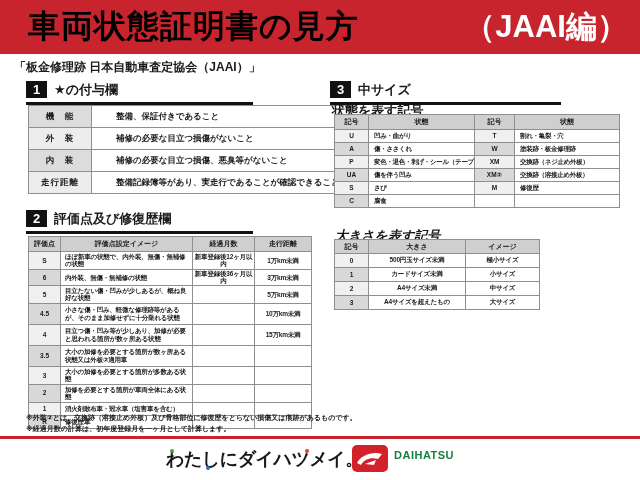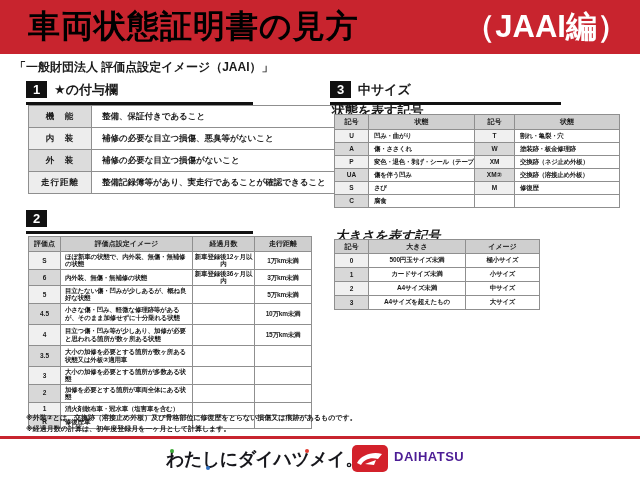--- a/index.html
+++ b/index.html
@@ -31,21 +31,21 @@
   table { border-collapse:collapse; table-layout:fixed; position:absolute; background:#fff; }
   td,th { border:1px solid #8f8f8f; overflow:hidden; }
   th { background:#cfcfcf; font-weight:bold; text-align:center; }
   .cell-a { background:#f0f0f0; }
   .cell-b { background:#d8d8d8; }
 
   
   #table1 { left:28px; top:105px; width:324px; font-size:8.5px; font-weight:bold; }
   #table1 td { height:22px; }
   #table1 .lbl  { text-align:center; letter-spacing:1px; }
-  #table1 .desc { padding-left:10px; white-space:nowrap; }
+  #table1 .desc { padding-left:24px; white-space:nowrap; }
   #table1 tr:nth-child(odd)  .lbl { background:#dcdcdc; }
   #table1 tr:nth-child(even) .lbl { background:#ededed; }
 
   
   #table2 { left:28px; top:236px; width:284px; font-size:6.5px; font-weight:bold; }
   #table2 th { height:15px; font-size:7px; }
   #table2 td { height:13px; line-height:1.15; }
   #table2 tr.dbl td { height:21px; }
   #table2 .score   { text-align:center; }
   #table2 .desc    { padding:1px 4px; letter-spacing:-0.2px; }
@@ -75,64 +75,65 @@
 
   .slogan { position:absolute; left:166px; top:447px; font-size:18px; font-weight:bold;
             letter-spacing:-0.5px; color:#17171c; }
   .accent { position:absolute; border-radius:50%; }
   #acc-green { left:170px; top:449px; width:4px; height:4px; background:#3aa935; }
   #acc-blue  { left:206px; top:466px; width:4px; height:4px; background:#2f6fc0; }
   #acc-red   { left:305px; top:449px; width:4px; height:4px; background:#e0392f; }
 
   .logo-box { position:absolute; left:352px; top:445px; width:36px; height:27px;
               background:#d3212b; border-radius:5px; display:flex; align-items:center; justify-content:center; }
-  .brand { position:absolute; left:394px; top:449px; font-size:13px; font-weight:bold;
-           color:#4c1d95; letter-spacing:0.5px; }
+  .brand { position:absolute; left:394px; top:449px; font-size:11px; font-weight:bold;
+           color:#15803d; letter-spacing:0.5px; }
 </style>
 </head>
 <body>
 
 <div class="band">
   <span class="title">車両状態証明書の見方</span>
   <span class="suffix">（JAAI編）</span>
 </div>
-<div class="subtitle">「一般財団法人 評価点設定イメージ（JAAI）」</div>
+<div class="subtitle">「板金修理跡 日本自動車査定協会（JAAI）」</div>
 
 <div class="sec" id="sec1">
   <span class="num">1</span>
   <span class="t">★の付与欄</span>
 </div>
 
 <table id="table1">
   <colgroup>
       <col style="width:63px">
       <col>
     </colgroup>
   <tbody>
       <tr>
     <td class="lbl">機　能</td>
     <td class="desc">整備、保証付きであること</td>
   </tr>
   <tr>
+    <td class="lbl">外　装</td>
+    <td class="desc">補修の必要な目立つ損傷がないこと</td>
+  </tr>
+  <tr>
     <td class="lbl">内　装</td>
     <td class="desc">補修の必要な目立つ損傷、悪臭等がないこと</td>
   </tr>
   <tr>
-    <td class="lbl">外　装</td>
-    <td class="desc">補修の必要な目立つ損傷がないこと</td>
-  </tr>
-  <tr>
     <td class="lbl">走行距離</td>
     <td class="desc">整備記録簿等があり、実走行であることが確認できること</td>
   </tr>
 </tbody>
   </table>
 
 <div class="sec" id="sec2">
   <span class="num">2</span>
+  <span class="t">評価点及び修復歴欄</span>
 </div>
 
 <table id="table2">
   <colgroup>
       <col style="width:32px">
       <col style="width:132px">
       <col style="width:62px">
       <col>
     </colgroup>
   <tbody>

